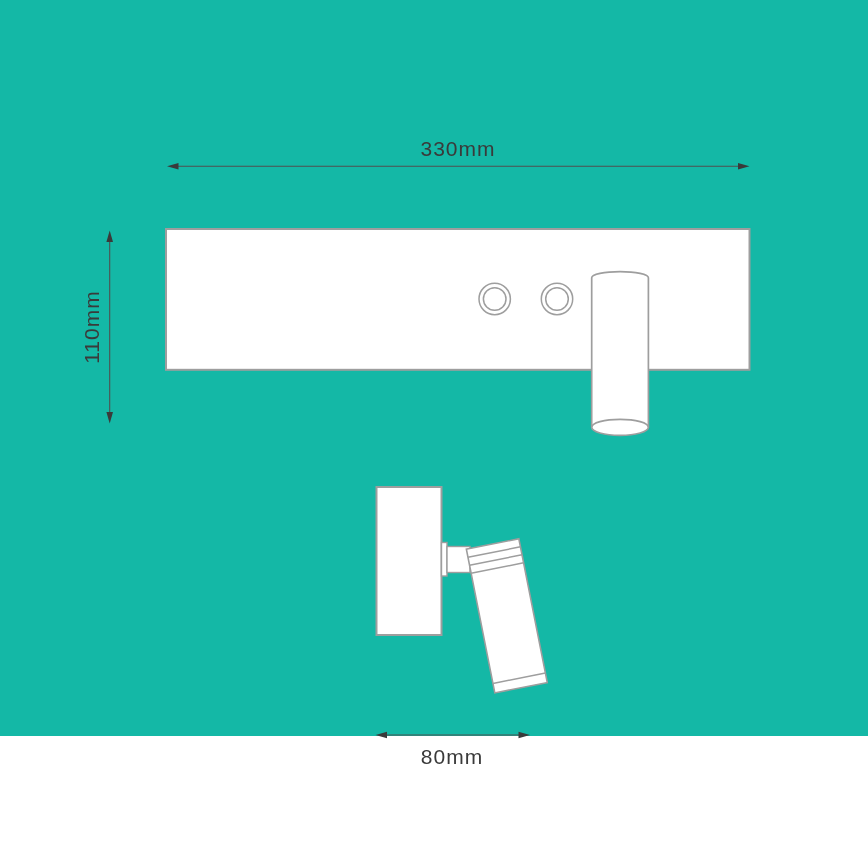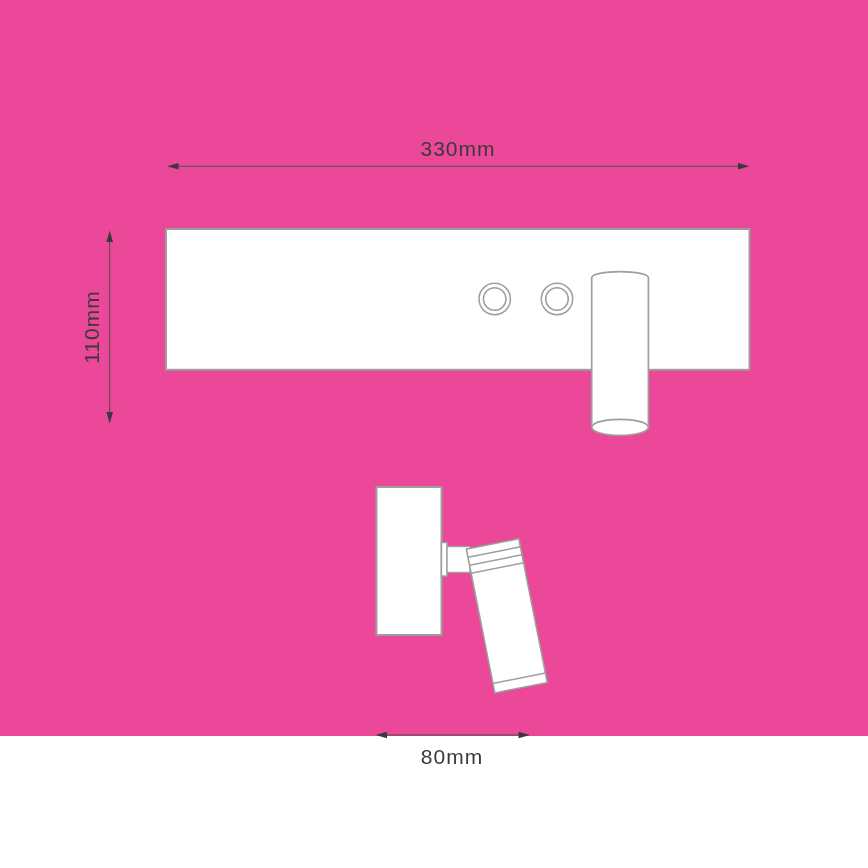--- a/index.html
+++ b/index.html
@@ -7,21 +7,21 @@
     padding: 0;
     background: #ffffff;
     width: 868px;
     height: 868px;
     overflow: hidden;
   }
   .stage {
     position: relative;
     width: 868px;
     height: 736px;
-    background: #ec4899;
+    background: #14b8a6;
   }
   
   .shape {
     fill: none;
     stroke: #9e9e9e;
     stroke-width: 1.5;
   }
   .shape-fill {
     fill: #ffffff;
     stroke: #9e9e9e;

